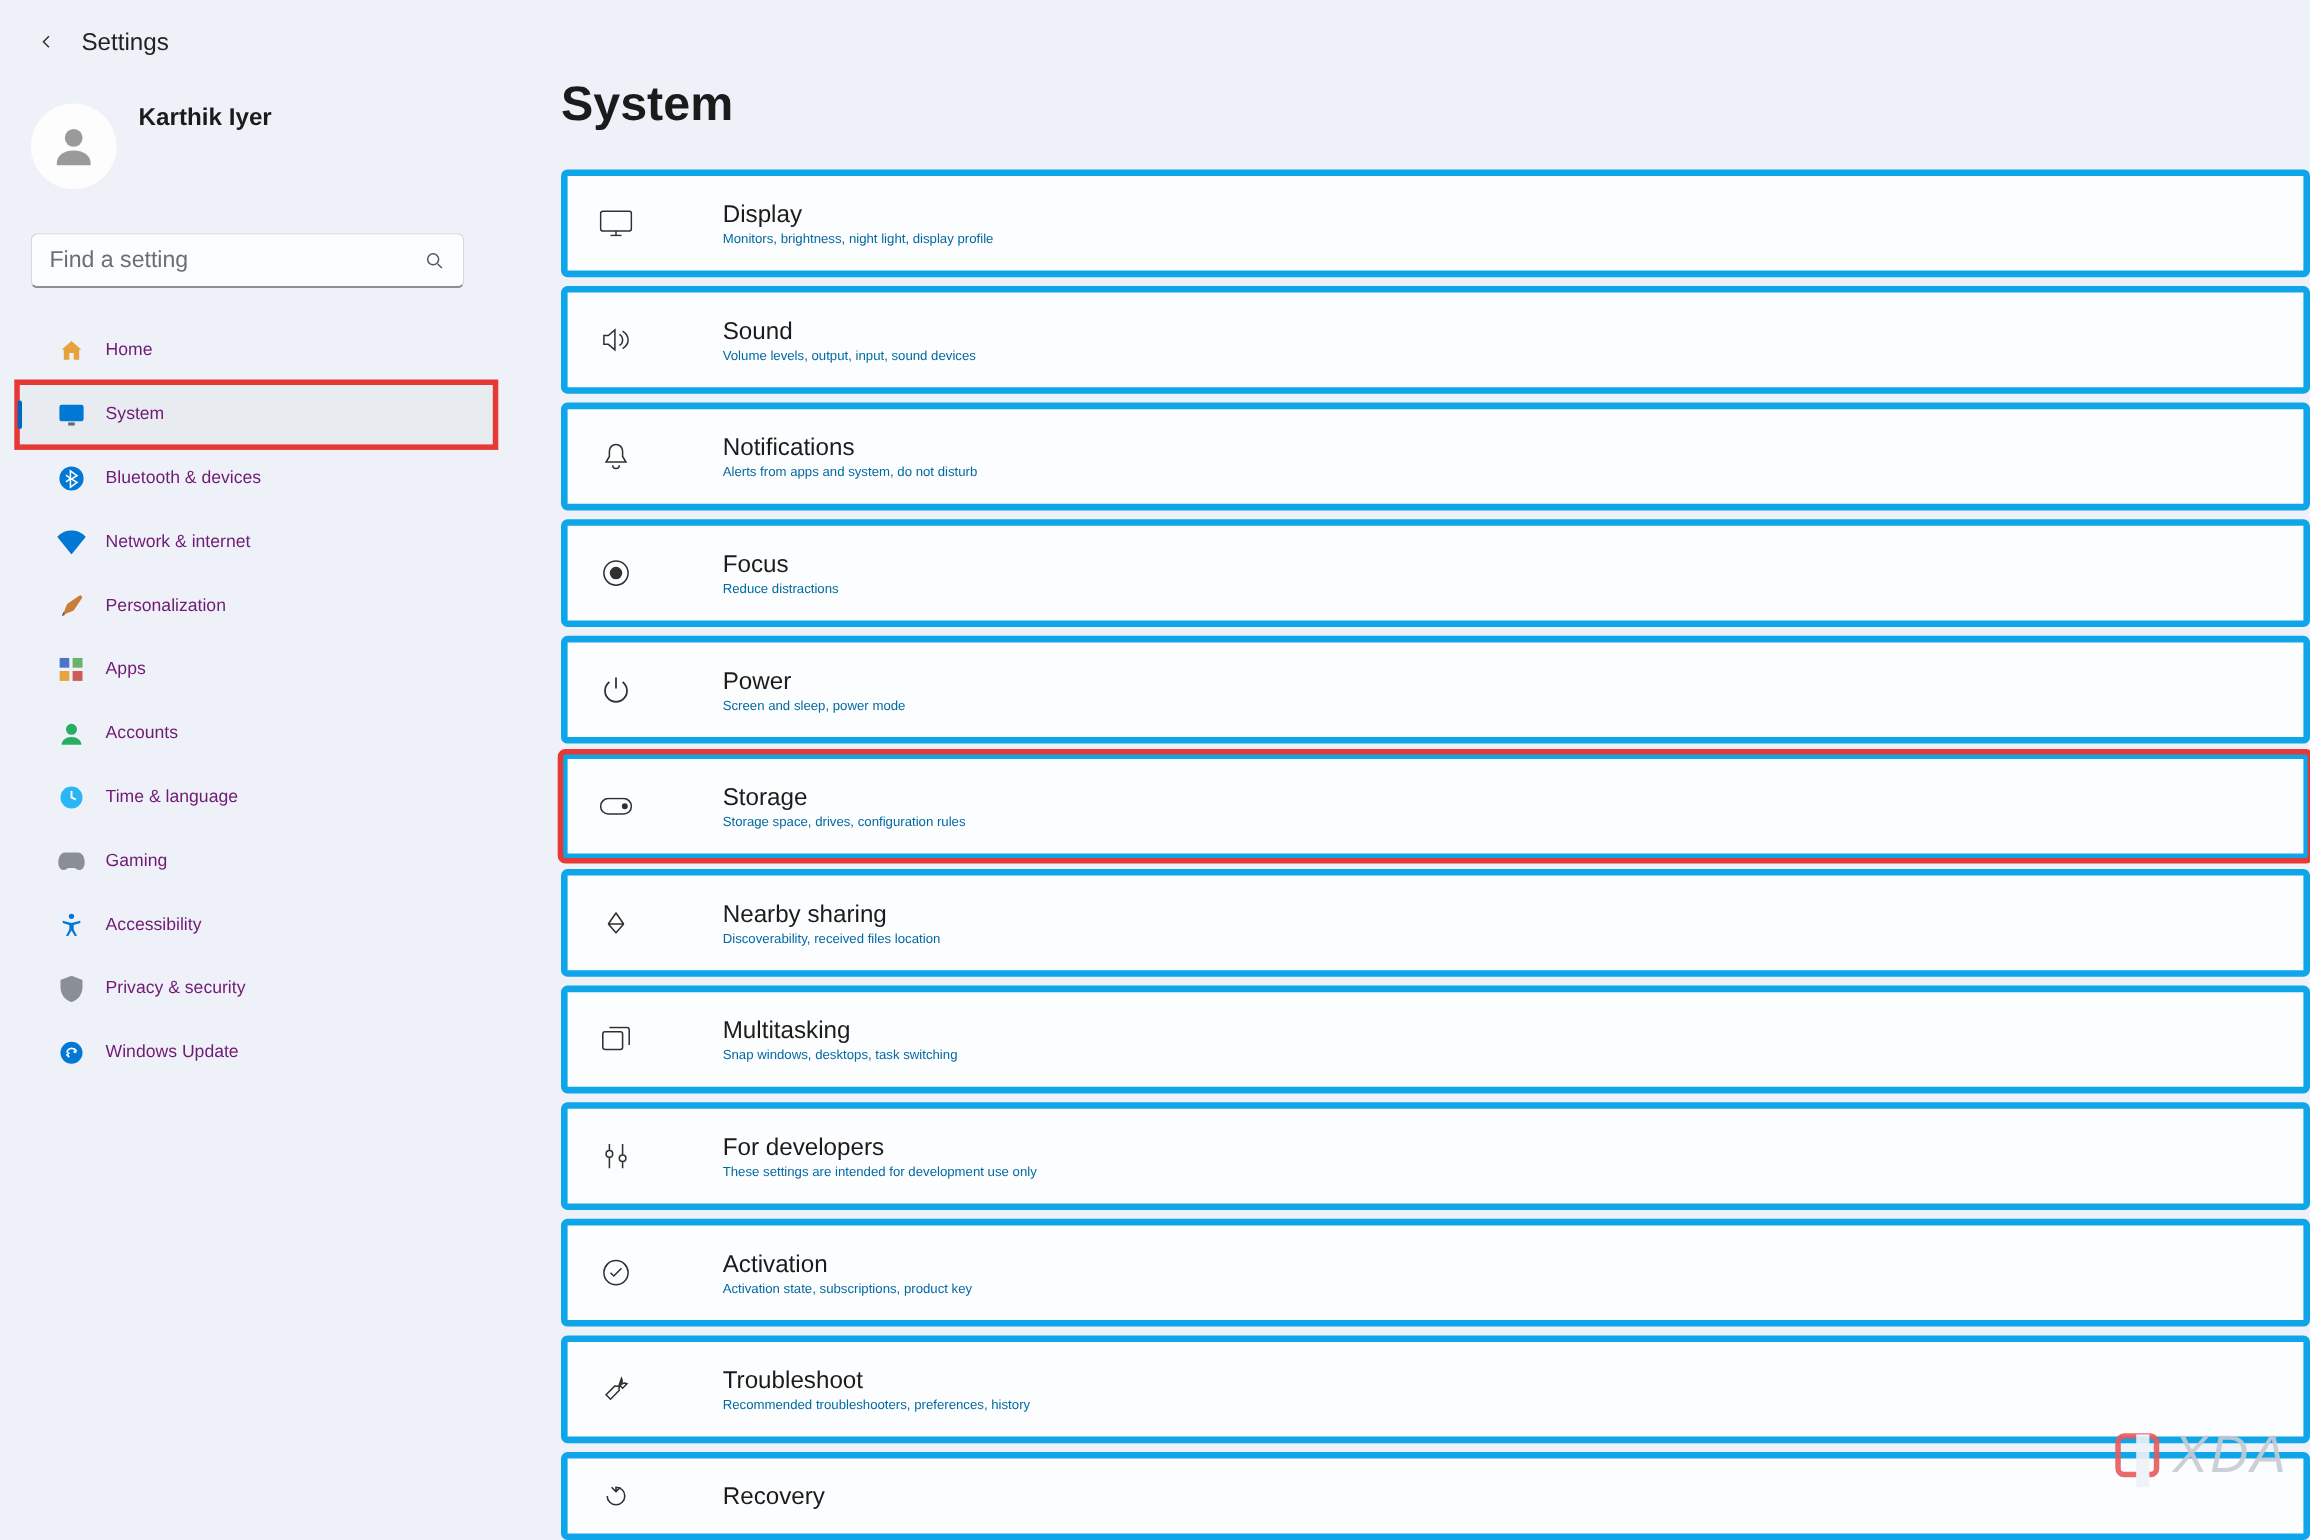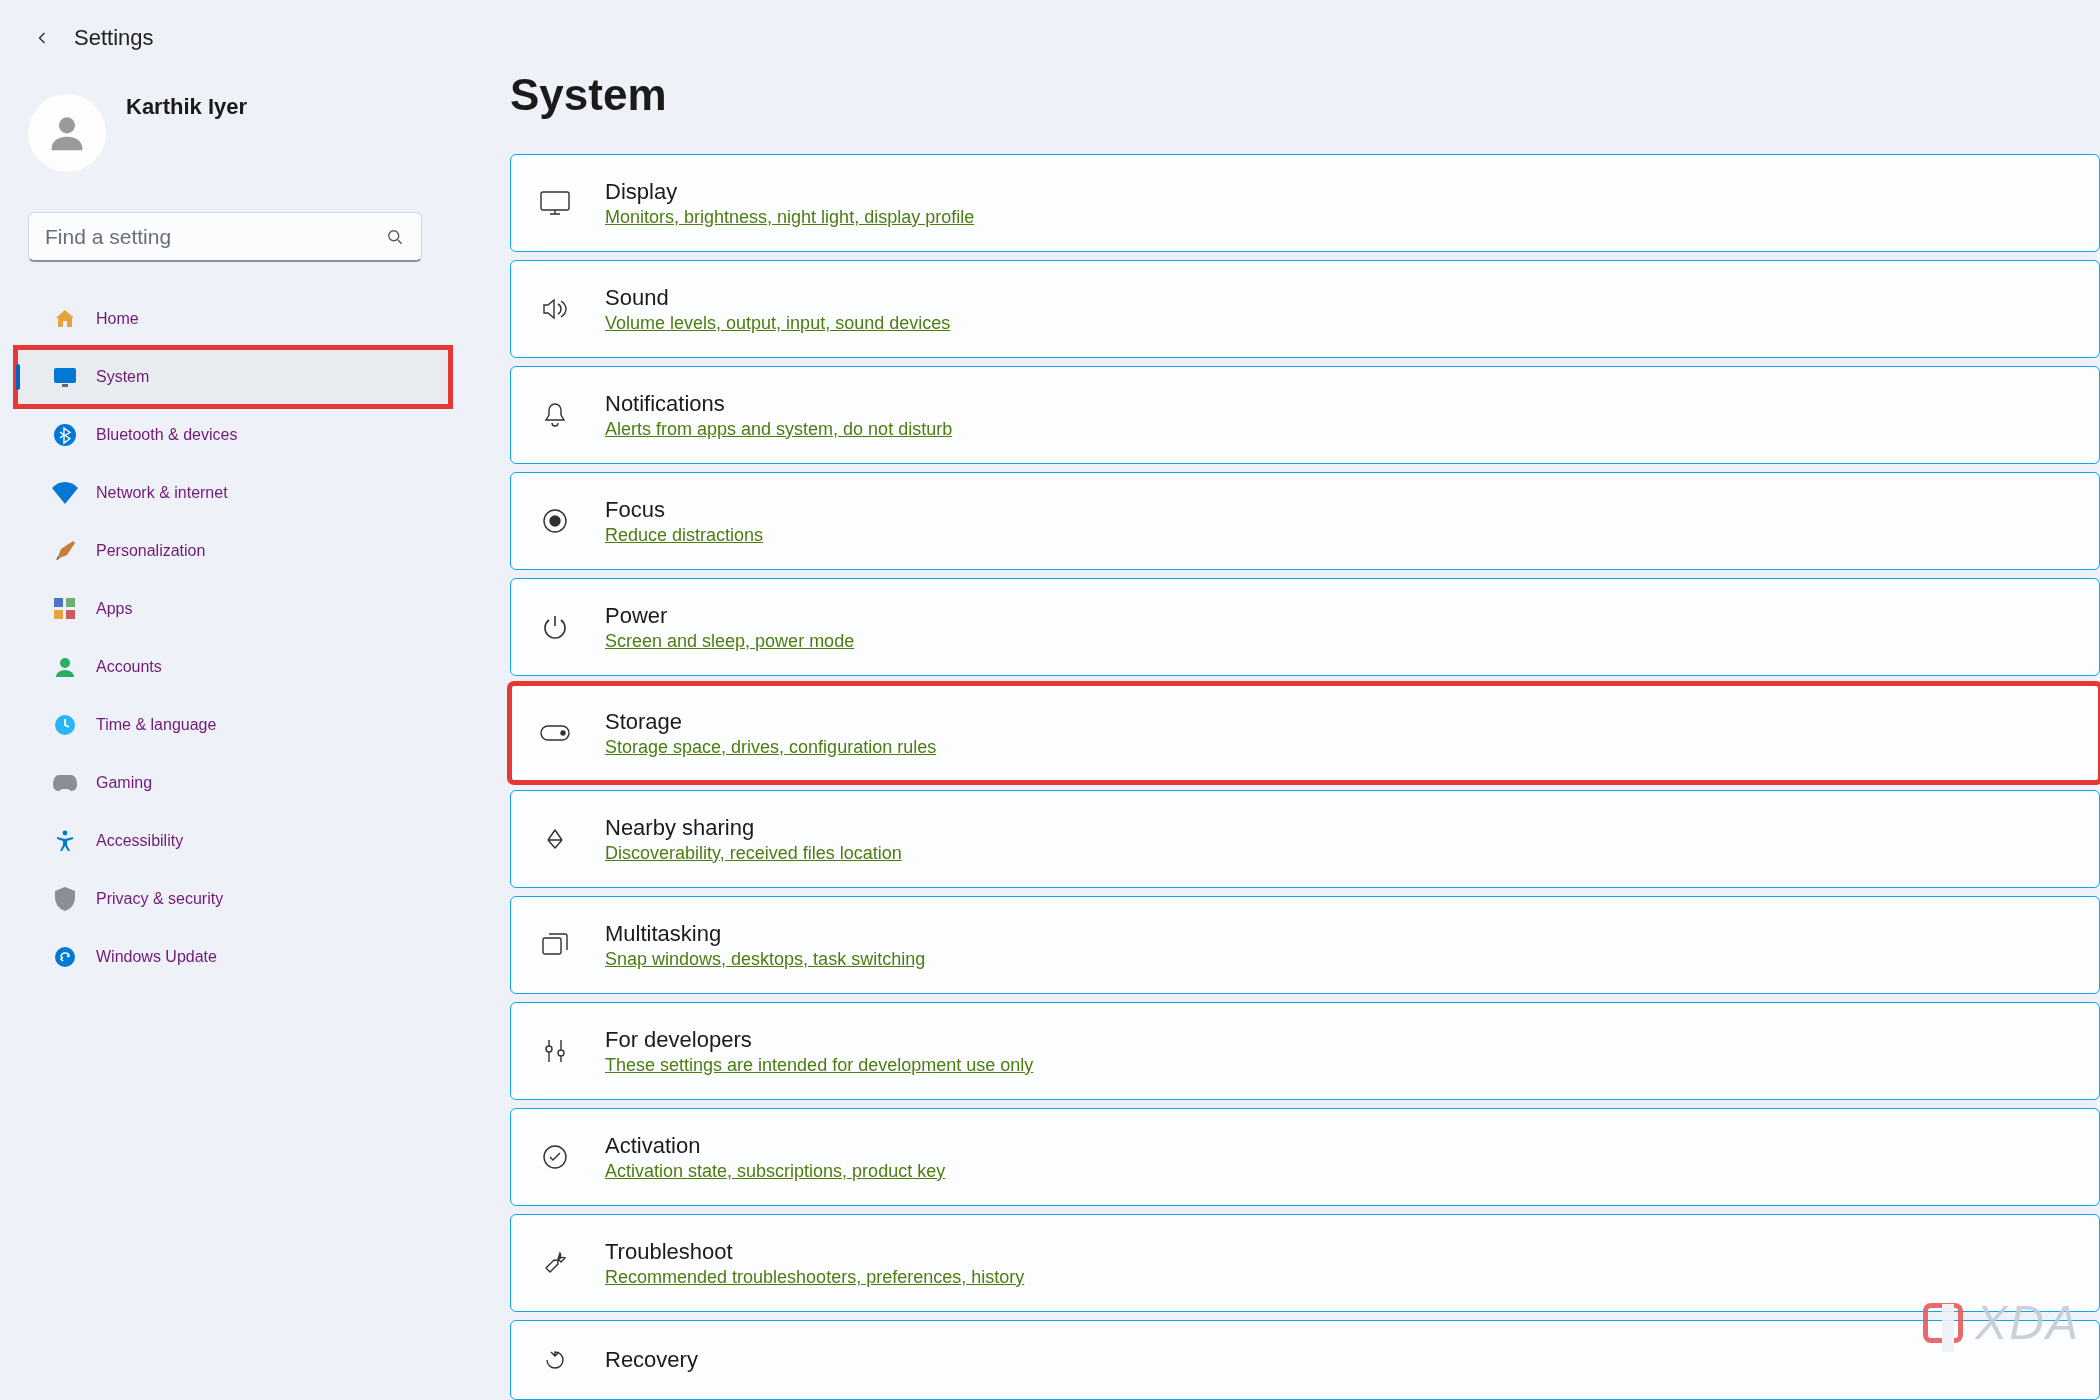--- a/index.html
+++ b/index.html
@@ -149,48 +149,48 @@
     color: #1b1b1b;
   }
 
   .settings-list {
     display: flex;
     flex-direction: column;
     gap: 8px;
   }
   .setting-row {
     background: #fcfdfe;
-    border: 1px solid #0ea5e9;
+    border: 6px solid #0ea5e9;
     border-radius: 6px;
     height: 98px;
     display: flex;
     align-items: center;
     padding: 0 22px 0 22px;
     cursor: pointer;
+    gap: 47px;
   }
   .setting-row.short { height: 80px; } 
   .setting-row .ricon {
     width: 44px;
     display: flex;
     align-items: center;
     justify-content: center;
     color: #303030;
     margin-right: 28px;
   }
   .setting-text { flex: 1; }
   .setting-title {
     font-size: 22px;
     font-weight: 400;
     color: #1b1b1b;
   }
   .setting-desc {
-    font-size: 18px;
-    color: #4d7c0f;
+    font-size: 12px;
+    color: #0369a1;
     margin-top: 2px;
-    text-decoration: underline;
   }
   .setting-row.highlight-red {
     border-radius: 4px;
   }
 
   
   .watermark {
     position: absolute;
     right: 20px;
     bottom: 50px;

